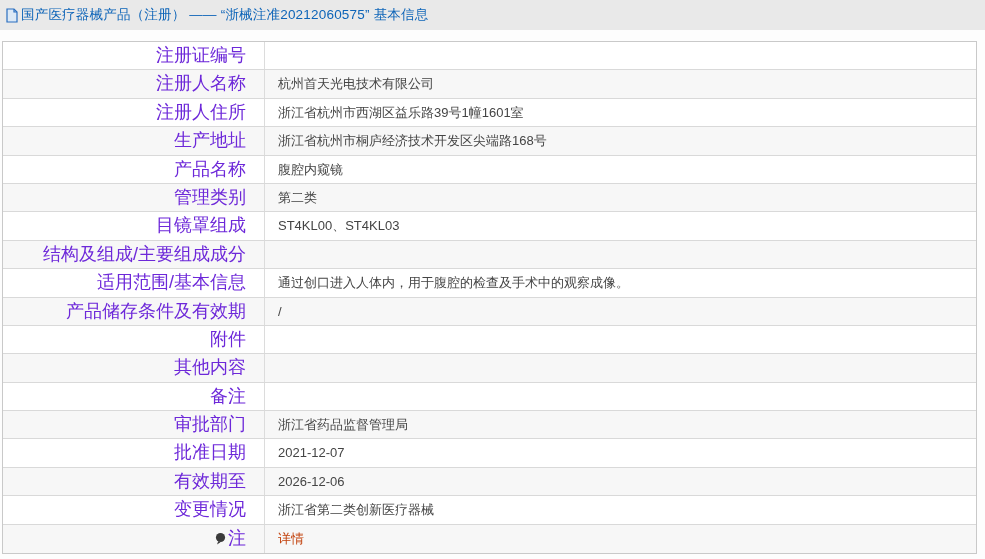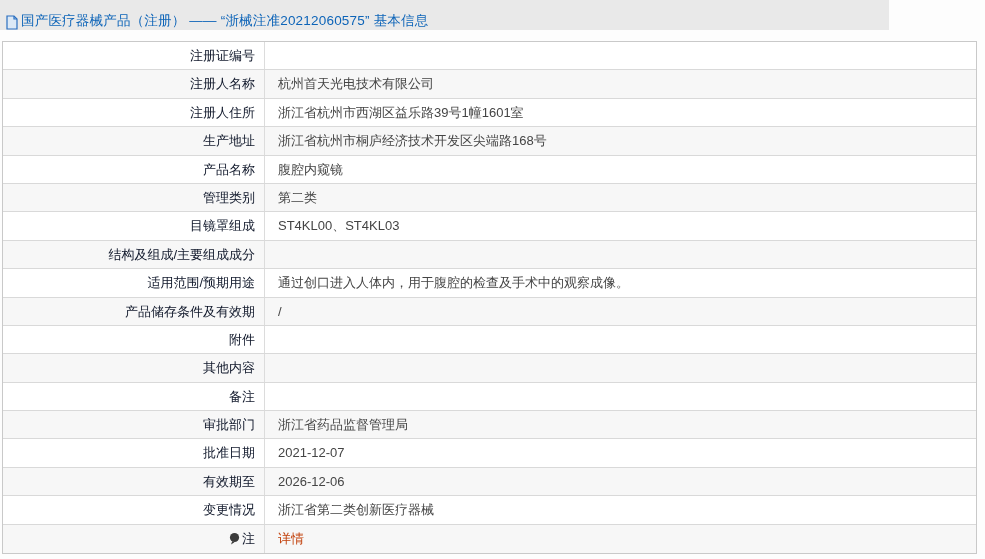--- a/index.html
+++ b/index.html
@@ -3,23 +3,23 @@
 <meta charset="utf-8">
 <style>
   * { box-sizing: border-box; margin: 0; padding: 0; }
   html, body {
     width: 985px; height: 559px;
     background: #fdfdfd;
     font-family: "Liberation Sans", "DejaVu Sans", sans-serif;
     overflow: hidden;
   }
   .header-bar {
-    width: 889px; height: 30px;
+    width: 985px; height: 30px;
     background: #e9e9e9;
-    display: flex; align-items: flex-end;
+    display: flex; align-items: center;
     padding-left: 5px;
   }
   .doc-icon { display: inline-flex; align-items: center; margin-right: 3px; }
   .page-title {
     color: #0d64b8;
     font-size: 13.5px;
     letter-spacing: 0.2px;
     white-space: nowrap;
   }
   .info-table {
@@ -29,24 +29,24 @@
     border: 1px solid #c9c9c9;
     background: #fff;
   }
   .row { display: flex; border-bottom: 1px solid #d9d9d9; height: 28.4px; }
   .row:last-child { border-bottom: none; }
   .row:nth-child(even) { background: #f7f7f7; }
   .row:nth-child(odd) { background: #ffffff; }
   .label-cell {
     width: 262px;
     text-align: right;
-    padding-right: 9px;
+    padding-right: 18px;
     border-right: 1px solid #dcdcdc;
-    color: #0f172a;
-    font-size: 13px;
+    color: #6d28d9;
+    font-size: 18px;
     line-height: 27.4px;
     white-space: nowrap;
     display: flex; justify-content: flex-end; align-items: center;
   }
   .value-cell {
     flex: 1;
     padding-left: 13px;
     color: #444;
     font-size: 13px;
     line-height: 27.4px;
@@ -124,21 +124,21 @@
         <span>ST4KL00、ST4KL03</span>
       </div>
     </div>
     <div class="row">
       <div class="label-cell">
         <span>结构及组成/主要组成成分</span>
       </div>
     </div>
     <div class="row">
       <div class="label-cell">
-        <span>适用范围/预期用途</span>
+        <span>适用范围/基本信息</span>
       </div>
       <div class="value-cell">
         <span>通过创口进入人体内，用于腹腔的检查及手术中的观察成像。</span>
       </div>
     </div>
     <div class="row">
       <div class="label-cell">
         <span>产品储存条件及有效期</span>
       </div>
       <div class="value-cell">

